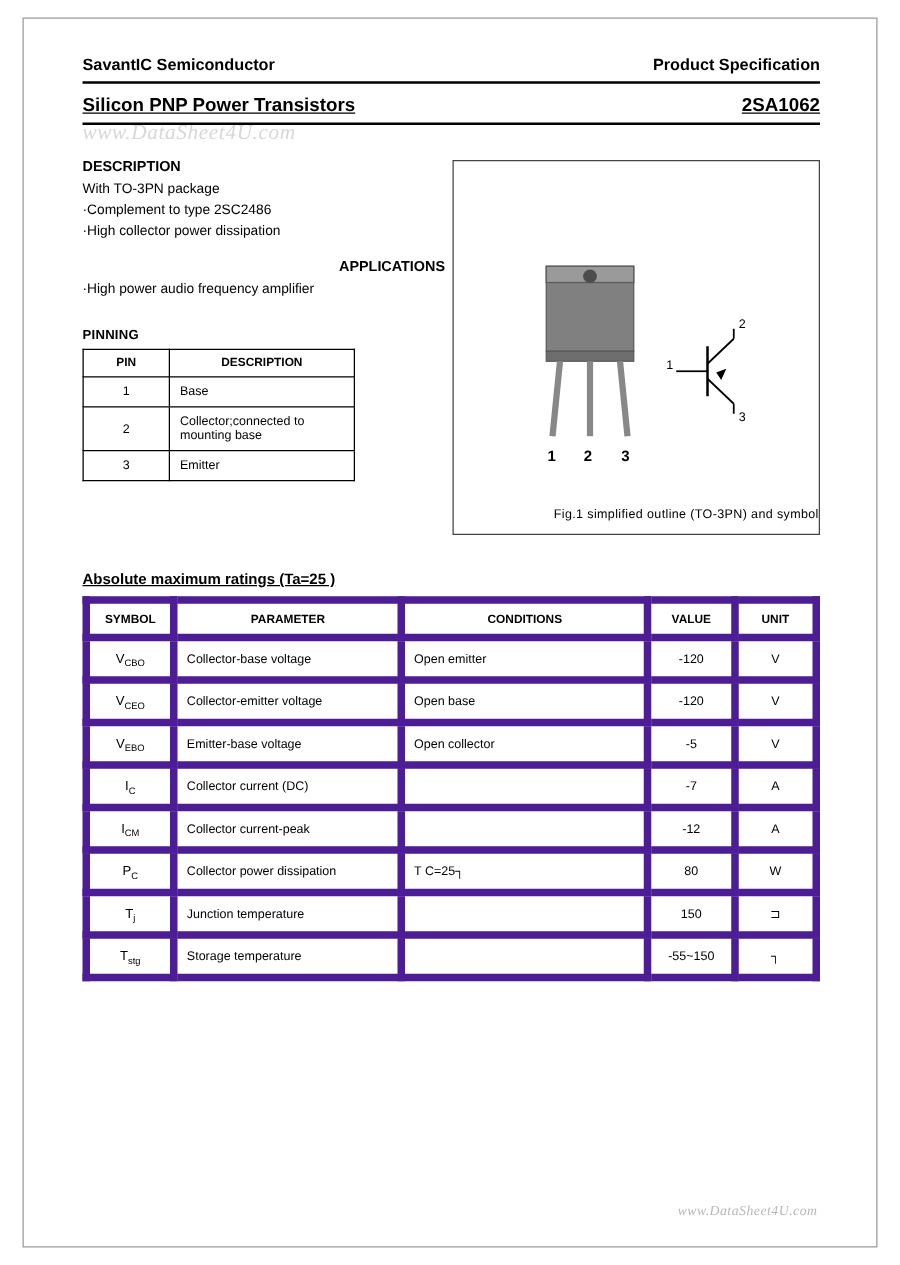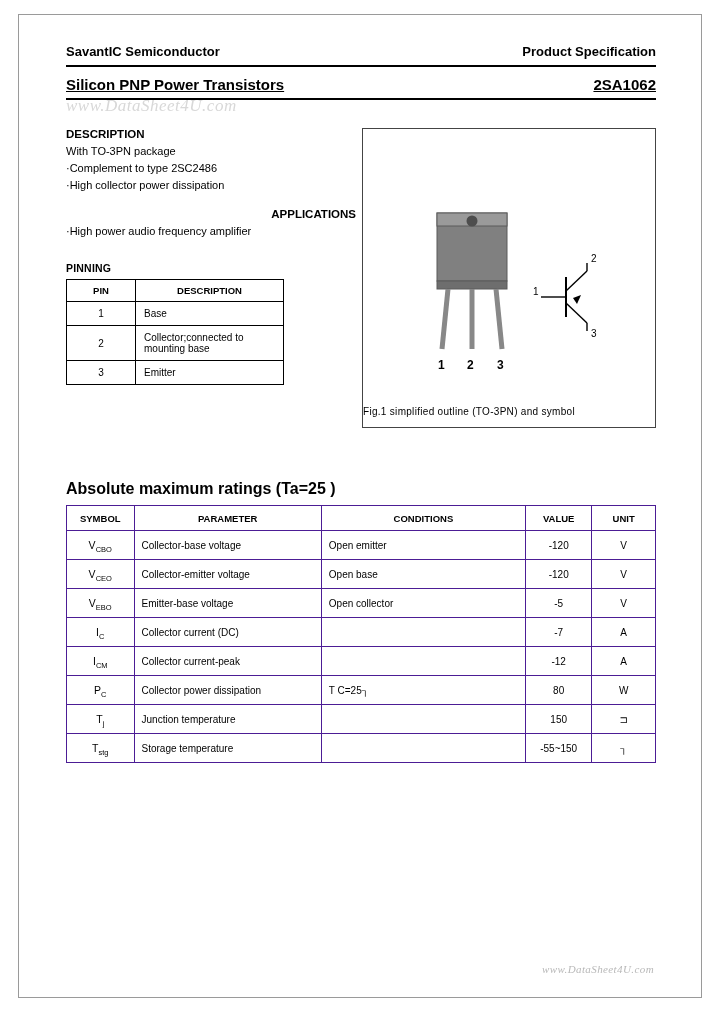--- a/index.html
+++ b/index.html
@@ -139,41 +139,42 @@
     border: 1px solid #444;
     box-sizing: border-box;
     position: relative;
     background: #fff;
   }
   .fig-caption {
     position: absolute;
     bottom: 10px;
     left: 0;
     width: 100%;
-    text-align: left;
+    text-align: right;
     font-size: 10px;
     letter-spacing: 0.3px;
   }
   .fig-svg {
     position: absolute;
     left: 0; top: 0;
   }
   
   .ratings-title {
     font-weight: bold;
-    font-size: 16px;
-    margin-top: 52px;
+    font-size: 12px;
+    margin-top: 28px;
     margin-bottom: 7px;
+    text-decoration: underline;
   }
   .rat-table {
     width: 590px;
     font-size: 10px;
   }
   .rat-table th, .rat-table td {
-    border: 1px solid #4c1d95;
+    border: 6px solid #4c1d95;
     height: 26px;
   }
   .rat-table th {
     font-weight: bold;
     font-size: 9.5px;
     text-align: center;
     height: 22px;
   }
   .rat-table td.c-sym {
     text-align: center;

